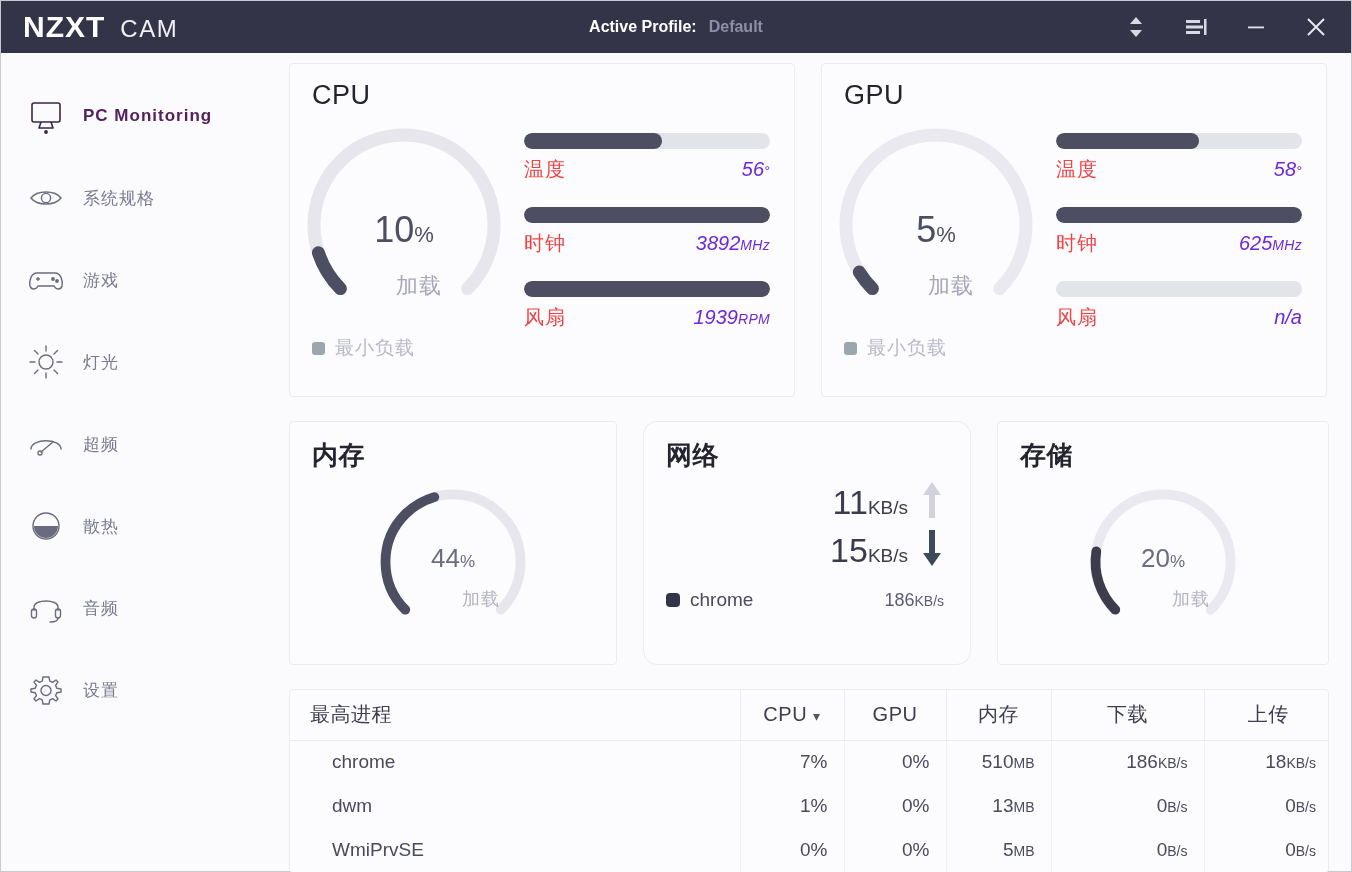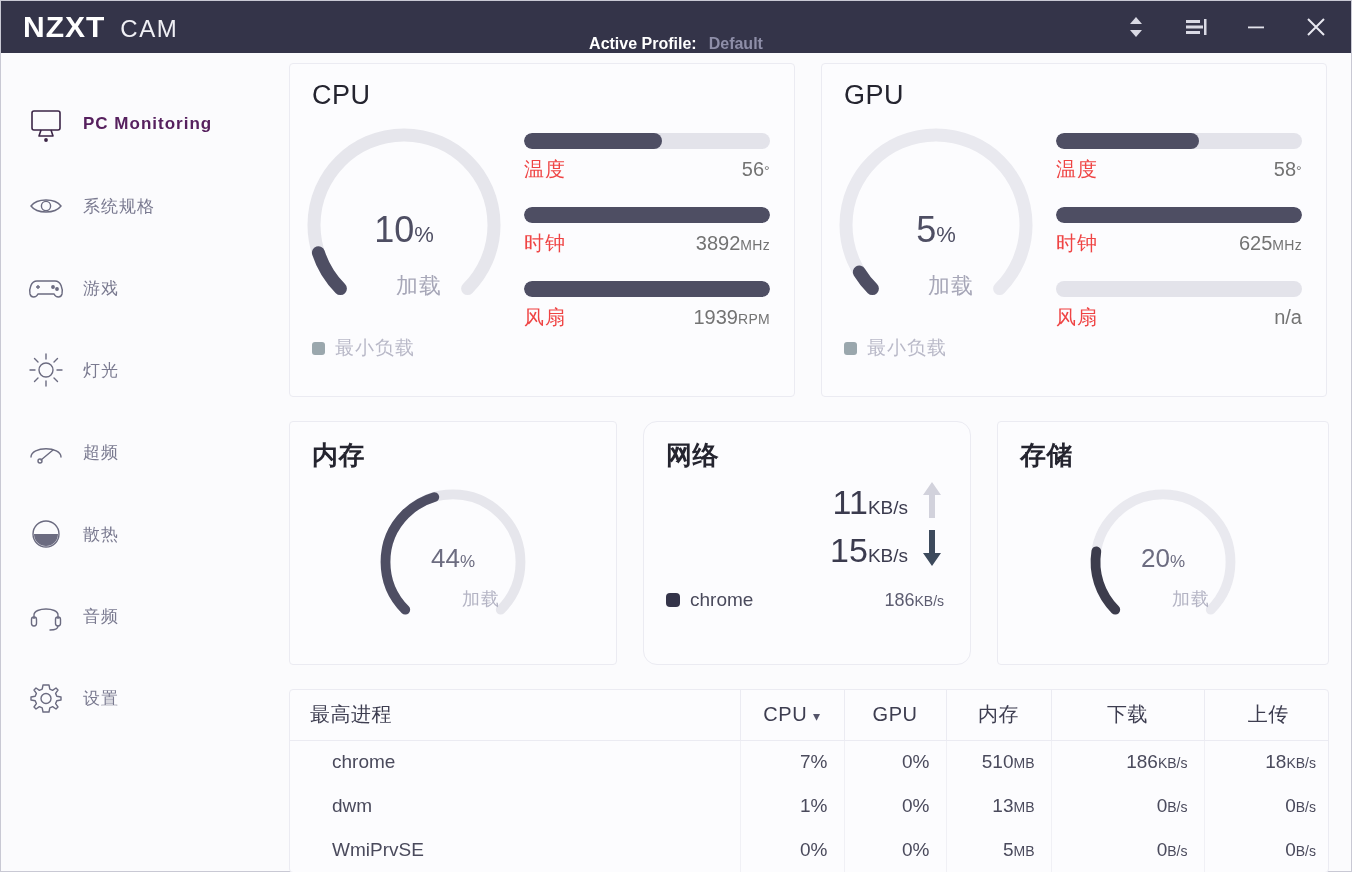--- a/index.html
+++ b/index.html
@@ -13,34 +13,34 @@
   .app{position:relative;width:1352px;height:872px;display:flex;flex-direction:column;
        border:1px solid #c9c9d4;box-sizing:border-box;}
 
   
   .titlebar{height:52px;flex:0 0 52px;background:#343449;display:flex;align-items:center;
             padding:0 18px 0 22px;box-sizing:border-box;position:relative;}
   .logo{display:flex;align-items:baseline;color:#ffffff;letter-spacing:.5px;}
   .logo .nzxt{font-size:30px;font-weight:bold;letter-spacing:1px;}
   .logo .cam{font-size:24px;font-weight:300;margin-left:15px;letter-spacing:1.5px;color:#f0f0f5;}
   .profile-wrap{position:absolute;left:0;right:0;top:0;height:52px;display:flex;
-                align-items:flex-end;justify-content:center;pointer-events:none;}
+                align-items:center;justify-content:center;pointer-events:none;}
   .profile-inner{display:flex;align-items:center;gap:12px;pointer-events:auto;}
   .profile-label{color:#ffffff;font-size:16px;font-weight:bold;}
   .profile-value{color:#8e8ea8;font-size:16px;font-weight:bold;}
   .tb-right{margin-left:auto;display:flex;align-items:center;gap:26px;z-index:3;}
   .tb-btn{width:34px;height:34px;display:flex;align-items:center;justify-content:center;
           cursor:pointer;}
   .tb-btn svg{display:block;}
 
   
   .body{flex:1;display:flex;min-height:0;background:#fbfbfd;}
 
   
-  .sidebar{width:288px;flex:0 0 288px;background:#fbfbfd;padding-top:30px;box-sizing:border-box;}
+  .sidebar{width:288px;flex:0 0 288px;background:#fbfbfd;padding-top:22px;box-sizing:border-box;}
   .nav-item{height:82px;display:flex;align-items:center;padding-left:22px;box-sizing:border-box;
             cursor:pointer;}
   .nav-icon{width:46px;flex:0 0 46px;display:flex;align-items:center;justify-content:center;
             color:#6b6b80;}
   .nav-label{margin-left:14px;font-size:17px;color:#7a7a90;letter-spacing:1px;}
   .nav-item.active .nav-icon{color:#3b2546;}
   .nav-item.active .nav-label{color:#56205e;font-weight:bold;}
 
   
   .main{flex:1;padding:10px 22px 0 0;box-sizing:border-box;min-width:0;}
@@ -53,21 +53,21 @@
   .big-card{width:506px;height:334px;}
   .big-inner{display:flex;height:270px;}
   .gauge-col{width:228px;flex:0 0 228px;position:relative;}
   .stats-col{flex:1;padding:22px 24px 0 6px;box-sizing:border-box;}
 
   .stat{margin-bottom:24px;}
   .bar{height:16px;border-radius:8px;background:#e3e3ea;overflow:hidden;}
   .bar-fill{height:100%;background:#4e4e63;border-radius:8px;}
   .stat-row{display:flex;justify-content:space-between;align-items:baseline;margin-top:7px;}
   .stat-name{font-size:20px;color:#ef4444;letter-spacing:1px;}
-  .stat-val{font-size:20px;color:#737373;}
+  .stat-val{font-size:20px;color:#6d28d9;font-style:italic;}
   .stat-val .unit{font-size:14px;letter-spacing:.3px;}
 
   
   .gauge{position:relative;width:200px;height:200px;margin:14px 0 0 14px;}
   .gauge svg{display:block;}
   .gauge-pct{position:absolute;left:0;right:0;top:84px;text-align:center;
              font-size:36px;color:#4e4e63;font-weight:300;}
   .gauge-pct .sm{font-size:22px;}
   .gauge-load{position:absolute;left:92px;top:146px;font-size:22px;color:#a7a7b8;letter-spacing:1px;}
   .legend{position:absolute;left:22px;bottom:20px;display:flex;align-items:center;gap:10px;}

